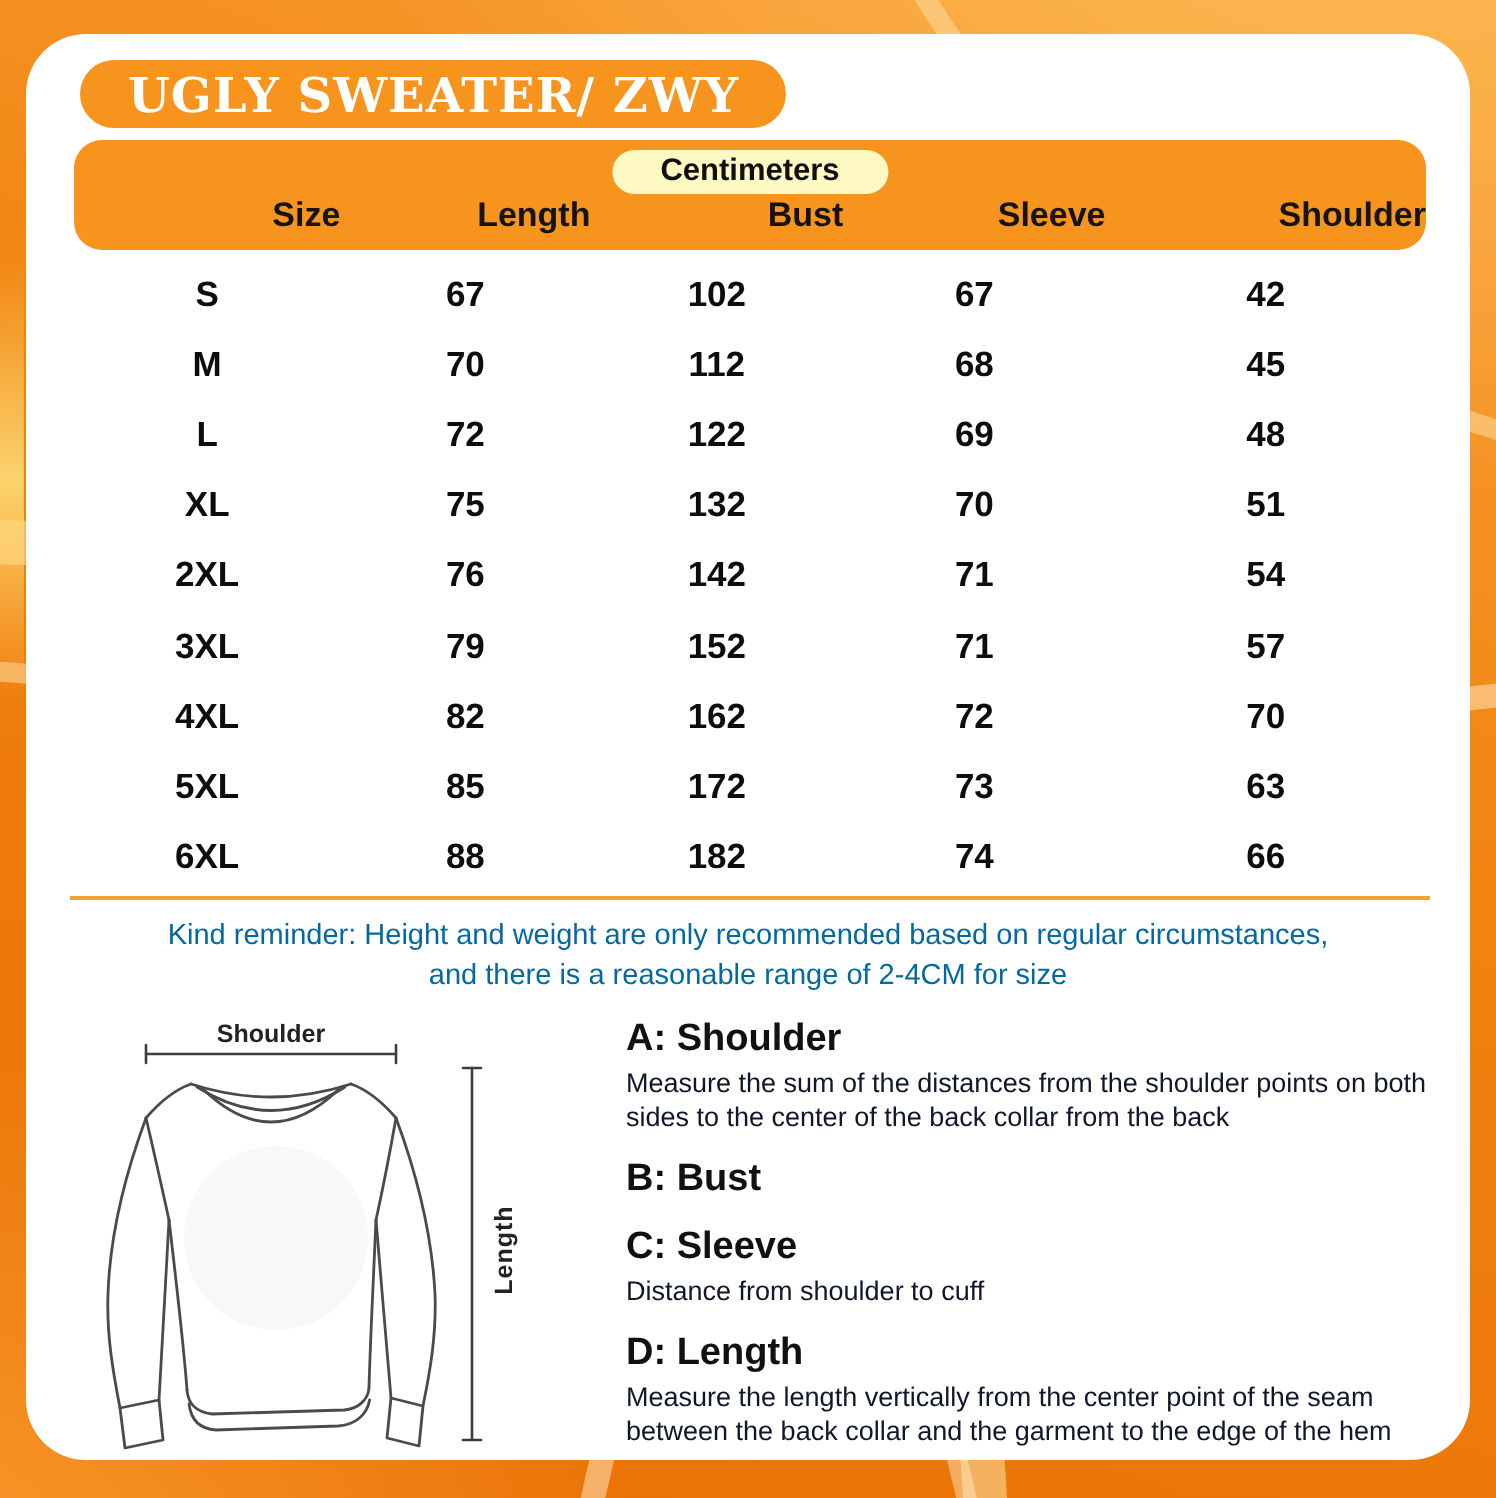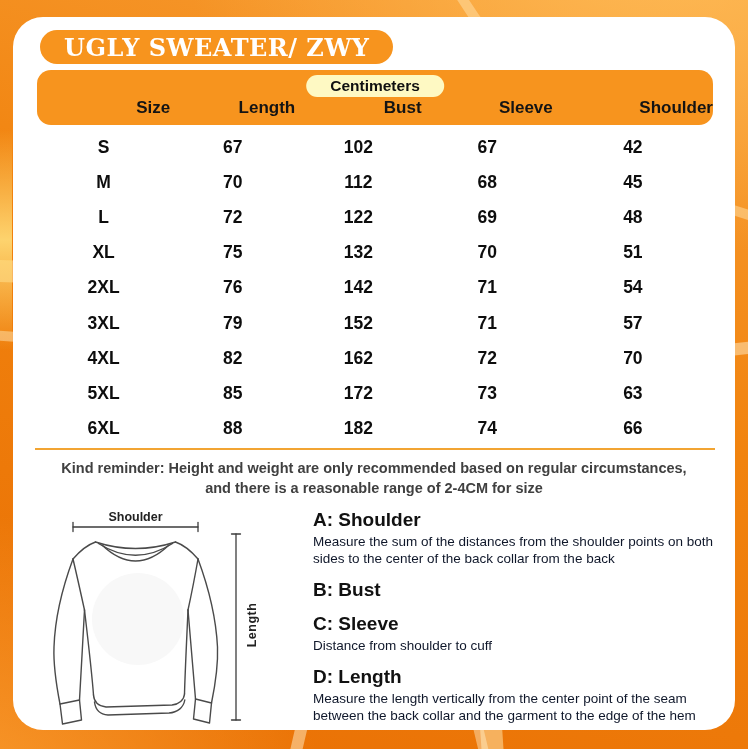--- a/index.html
+++ b/index.html
@@ -33,21 +33,21 @@
   .cols{position:absolute;left:0;right:0;bottom:7px;}
   .cols span{text-align:right;font-weight:bold;font-size:17px;color:#141414;}
 
   .tbody{position:absolute;left:24px;top:113px;width:676px;}
   .trow{height:35.1px;align-items:center;}
   .trow span{text-align:center;font-weight:bold;font-size:17.5px;color:#0d0d0d;}
 
   .divider{position:absolute;left:22px;top:431px;width:680px;height:2px;background:#f2a432;}
 
   .reminder{position:absolute;left:10px;right:10px;top:441px;margin:0;text-align:center;
-    font-weight:bold;font-size:14.5px;line-height:20px;color:#404040;}
+    font-weight:normal;font-size:14.5px;line-height:20px;color:#0369a1;}
   .reminder span{display:block;}
 
   .diagram{position:absolute;left:37px;top:497px;width:212px;height:215px;}
   .diagram svg{position:absolute;left:0;top:0;}
   .shoulder-label{position:absolute;left:23px;top:-4px;width:125px;text-align:center;
     font-weight:bold;font-size:12.5px;color:#222;}
   .length-label{position:absolute;left:157px;top:104px;width:90px;text-align:center;
     transform:rotate(-90deg);font-weight:bold;font-size:12.5px;color:#222;letter-spacing:.5px;}
 
   .guide{position:absolute;left:300px;top:492px;width:408px;}

